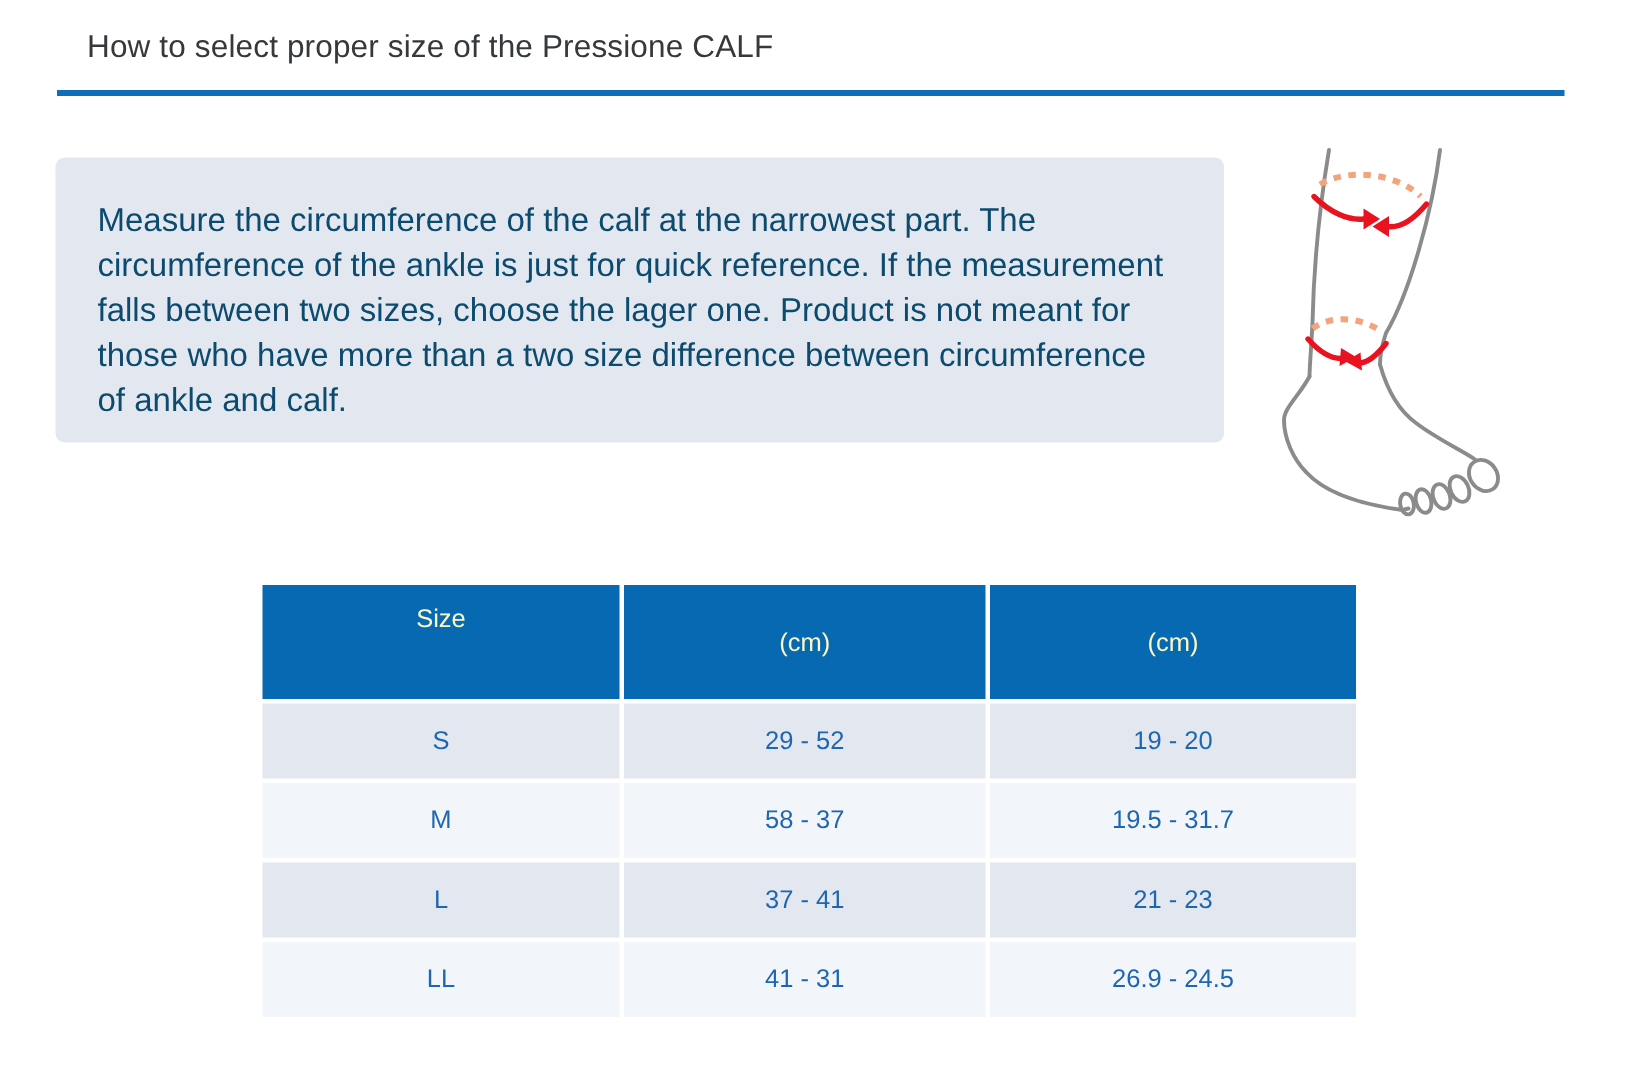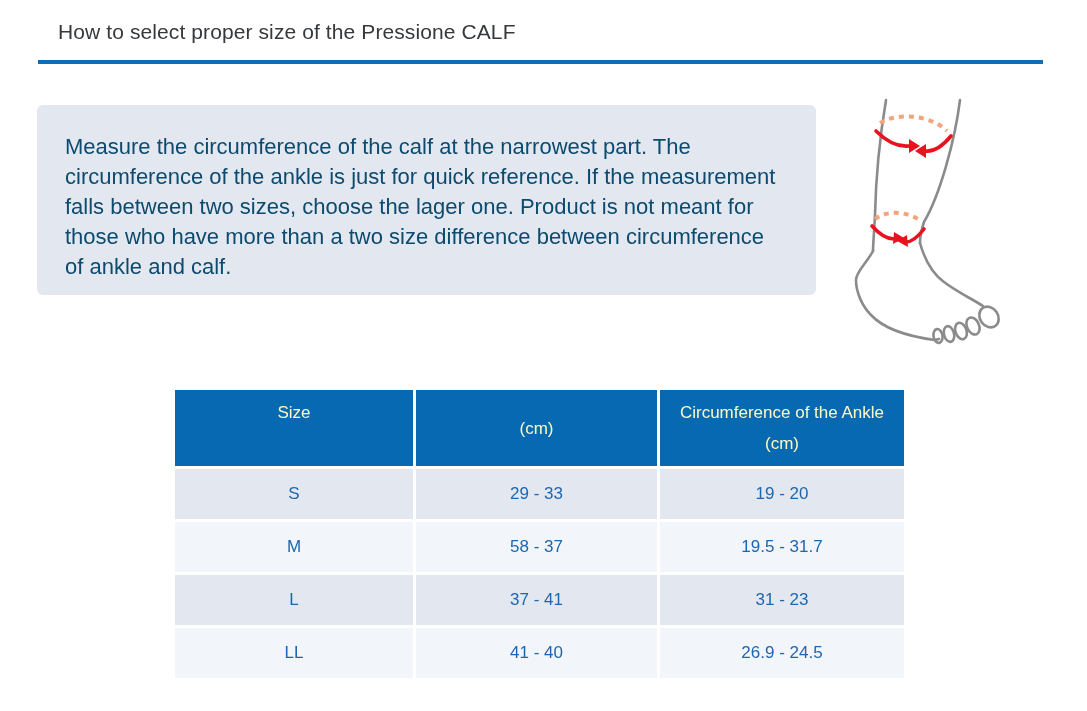--- a/index.html
+++ b/index.html
@@ -125,43 +125,42 @@
 
     <div class="trow">
       <div class="th">
         <div class="th-line">Size</div>
         <div class="th-line"></div>
       </div>
       <div class="th">
         <div class="th-line">(cm)</div>
       </div>
       <div class="th">
-        <div class="th-line">Circumference of the Ankle</div>
         <div class="th-line">(cm)</div>
       </div>
     </div>
 
     <div class="trow row-dark">
       <div class="td">S</div>
-      <div class="td">29 - 33</div>
+      <div class="td">29 - 52</div>
       <div class="td">19 - 20</div>
     </div>
 
     <div class="trow row-light">
       <div class="td">M</div>
       <div class="td">58 - 37</div>
       <div class="td">19.5 - 31.7</div>
     </div>
 
     <div class="trow row-dark">
       <div class="td">L</div>
       <div class="td">37 - 41</div>
-      <div class="td">31 - 23</div>
+      <div class="td">21 - 23</div>
     </div>
 
     <div class="trow row-light">
       <div class="td">LL</div>
-      <div class="td">41 - 40</div>
+      <div class="td">41 - 31</div>
       <div class="td">26.9 - 24.5</div>
     </div>
 
   </div>
 </div>
 
 </body></html>

